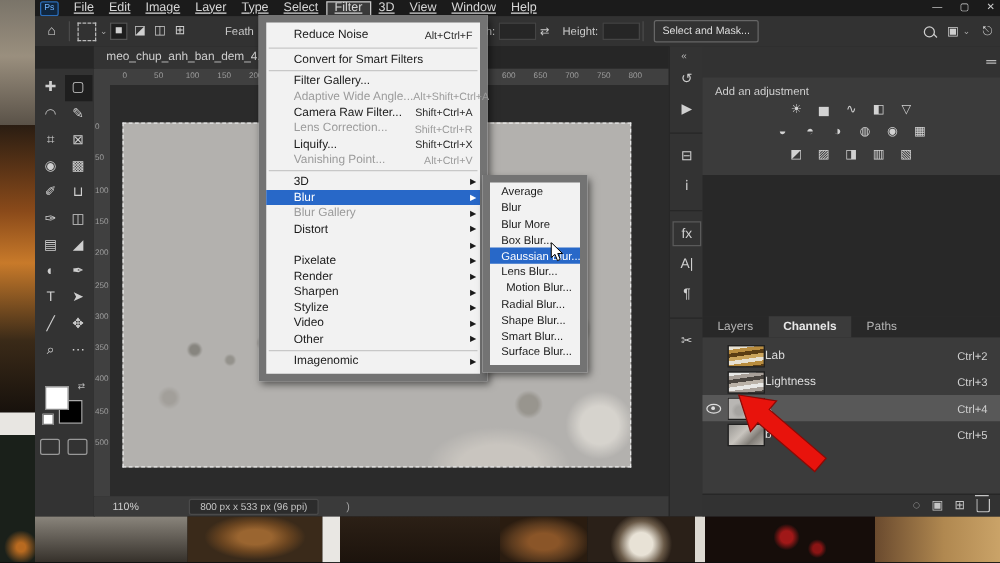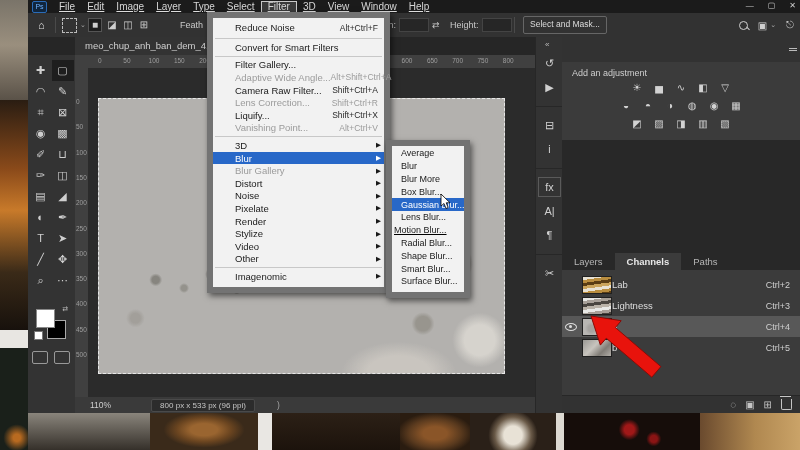--- a/index.html
+++ b/index.html
@@ -472,29 +472,32 @@
       </div>
       <div class="mrow disabled">
         <span class="mlabel">Blur Gallery</span>
         <span class="marrow">▶</span>
       </div>
       <div class="mrow">
         <span class="mlabel">Distort</span>
         <span class="marrow">▶</span>
       </div>
       <div class="mrow">
-        <span class="mlabel">Noise</span>
         <span class="marrow">▶</span>
       </div>
       <div class="mrow">
         <span class="mlabel">Pixelate</span>
         <span class="marrow">▶</span>
       </div>
       <div class="mrow">
         <span class="mlabel">Render</span>
+        <span class="marrow">▶</span>
+      </div>
+      <div class="mrow">
+        <span class="mlabel">Sharpen</span>
         <span class="marrow">▶</span>
       </div>
       <div class="mrow">
         <span class="mlabel">Stylize</span>
         <span class="marrow">▶</span>
       </div>
       <div class="mrow">
         <span class="mlabel">Video</span>
         <span class="marrow">▶</span>
       </div>
@@ -521,21 +524,21 @@
       </div>
       <div class="smrow mrow" style="padding-left: 9px;">
         <span class="mlabel">Box Blur...</span>
       </div>
       <div class="smrow mrow hl" style="padding-left: 9px;">
         <span class="mlabel">Gaussian Blur...</span>
       </div>
       <div class="smrow mrow" style="padding-left: 9px;">
         <span class="mlabel">Lens Blur...</span>
       </div>
-      <div class="smrow mrow" style="padding-left: 2px; text-decoration: underline;">
+      <div class="smrow mrow" style="padding-left: 13px;">
         <span class="mlabel">Motion Blur...</span>
       </div>
       <div class="smrow mrow" style="padding-left: 9px;">
         <span class="mlabel">Radial Blur...</span>
       </div>
       <div class="smrow mrow" style="padding-left: 9px;">
         <span class="mlabel">Shape Blur...</span>
       </div>
       <div class="smrow mrow" style="padding-left: 9px;">
         <span class="mlabel">Smart Blur...</span>

